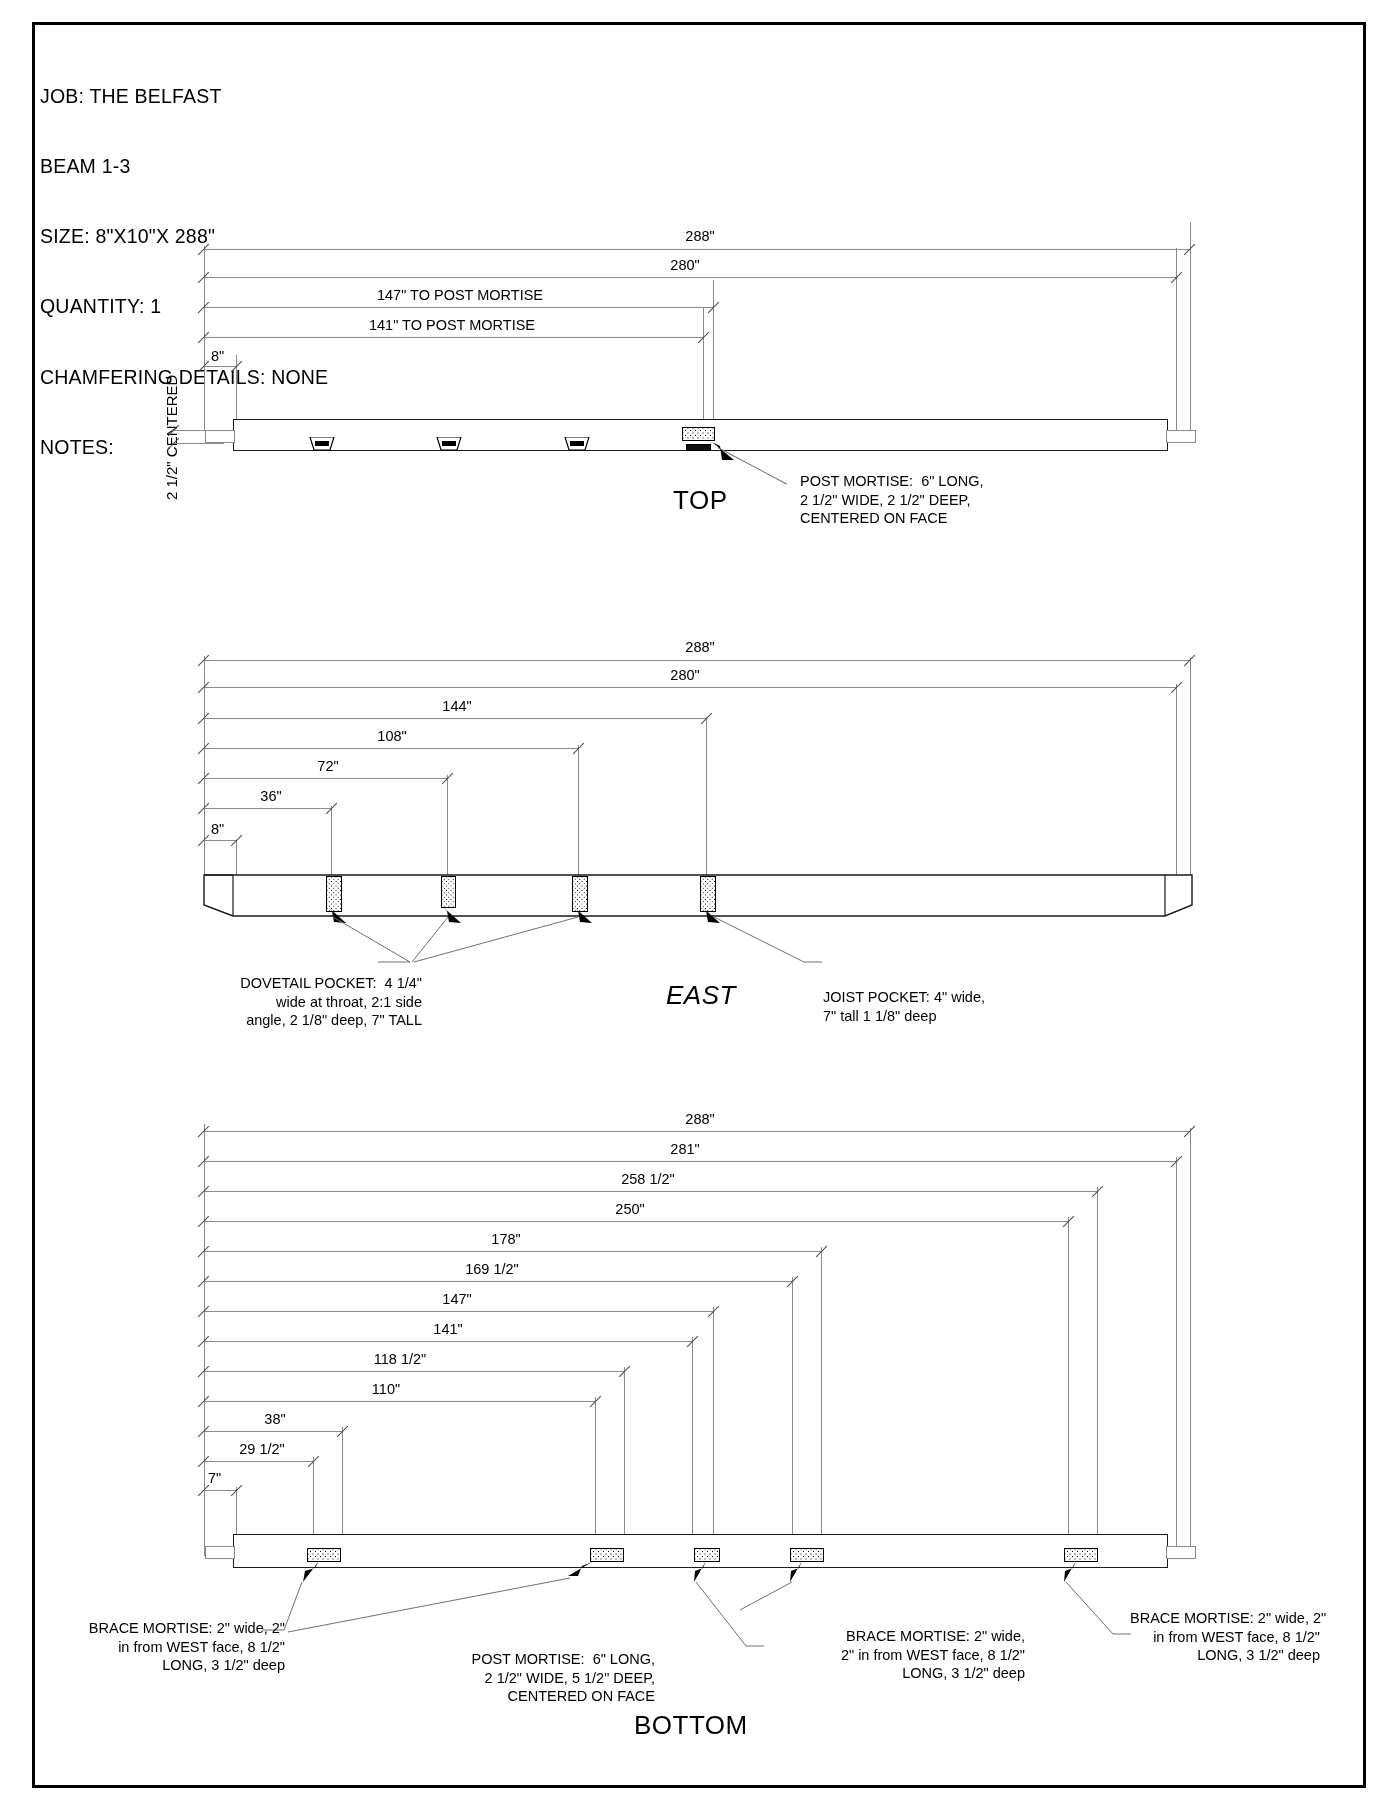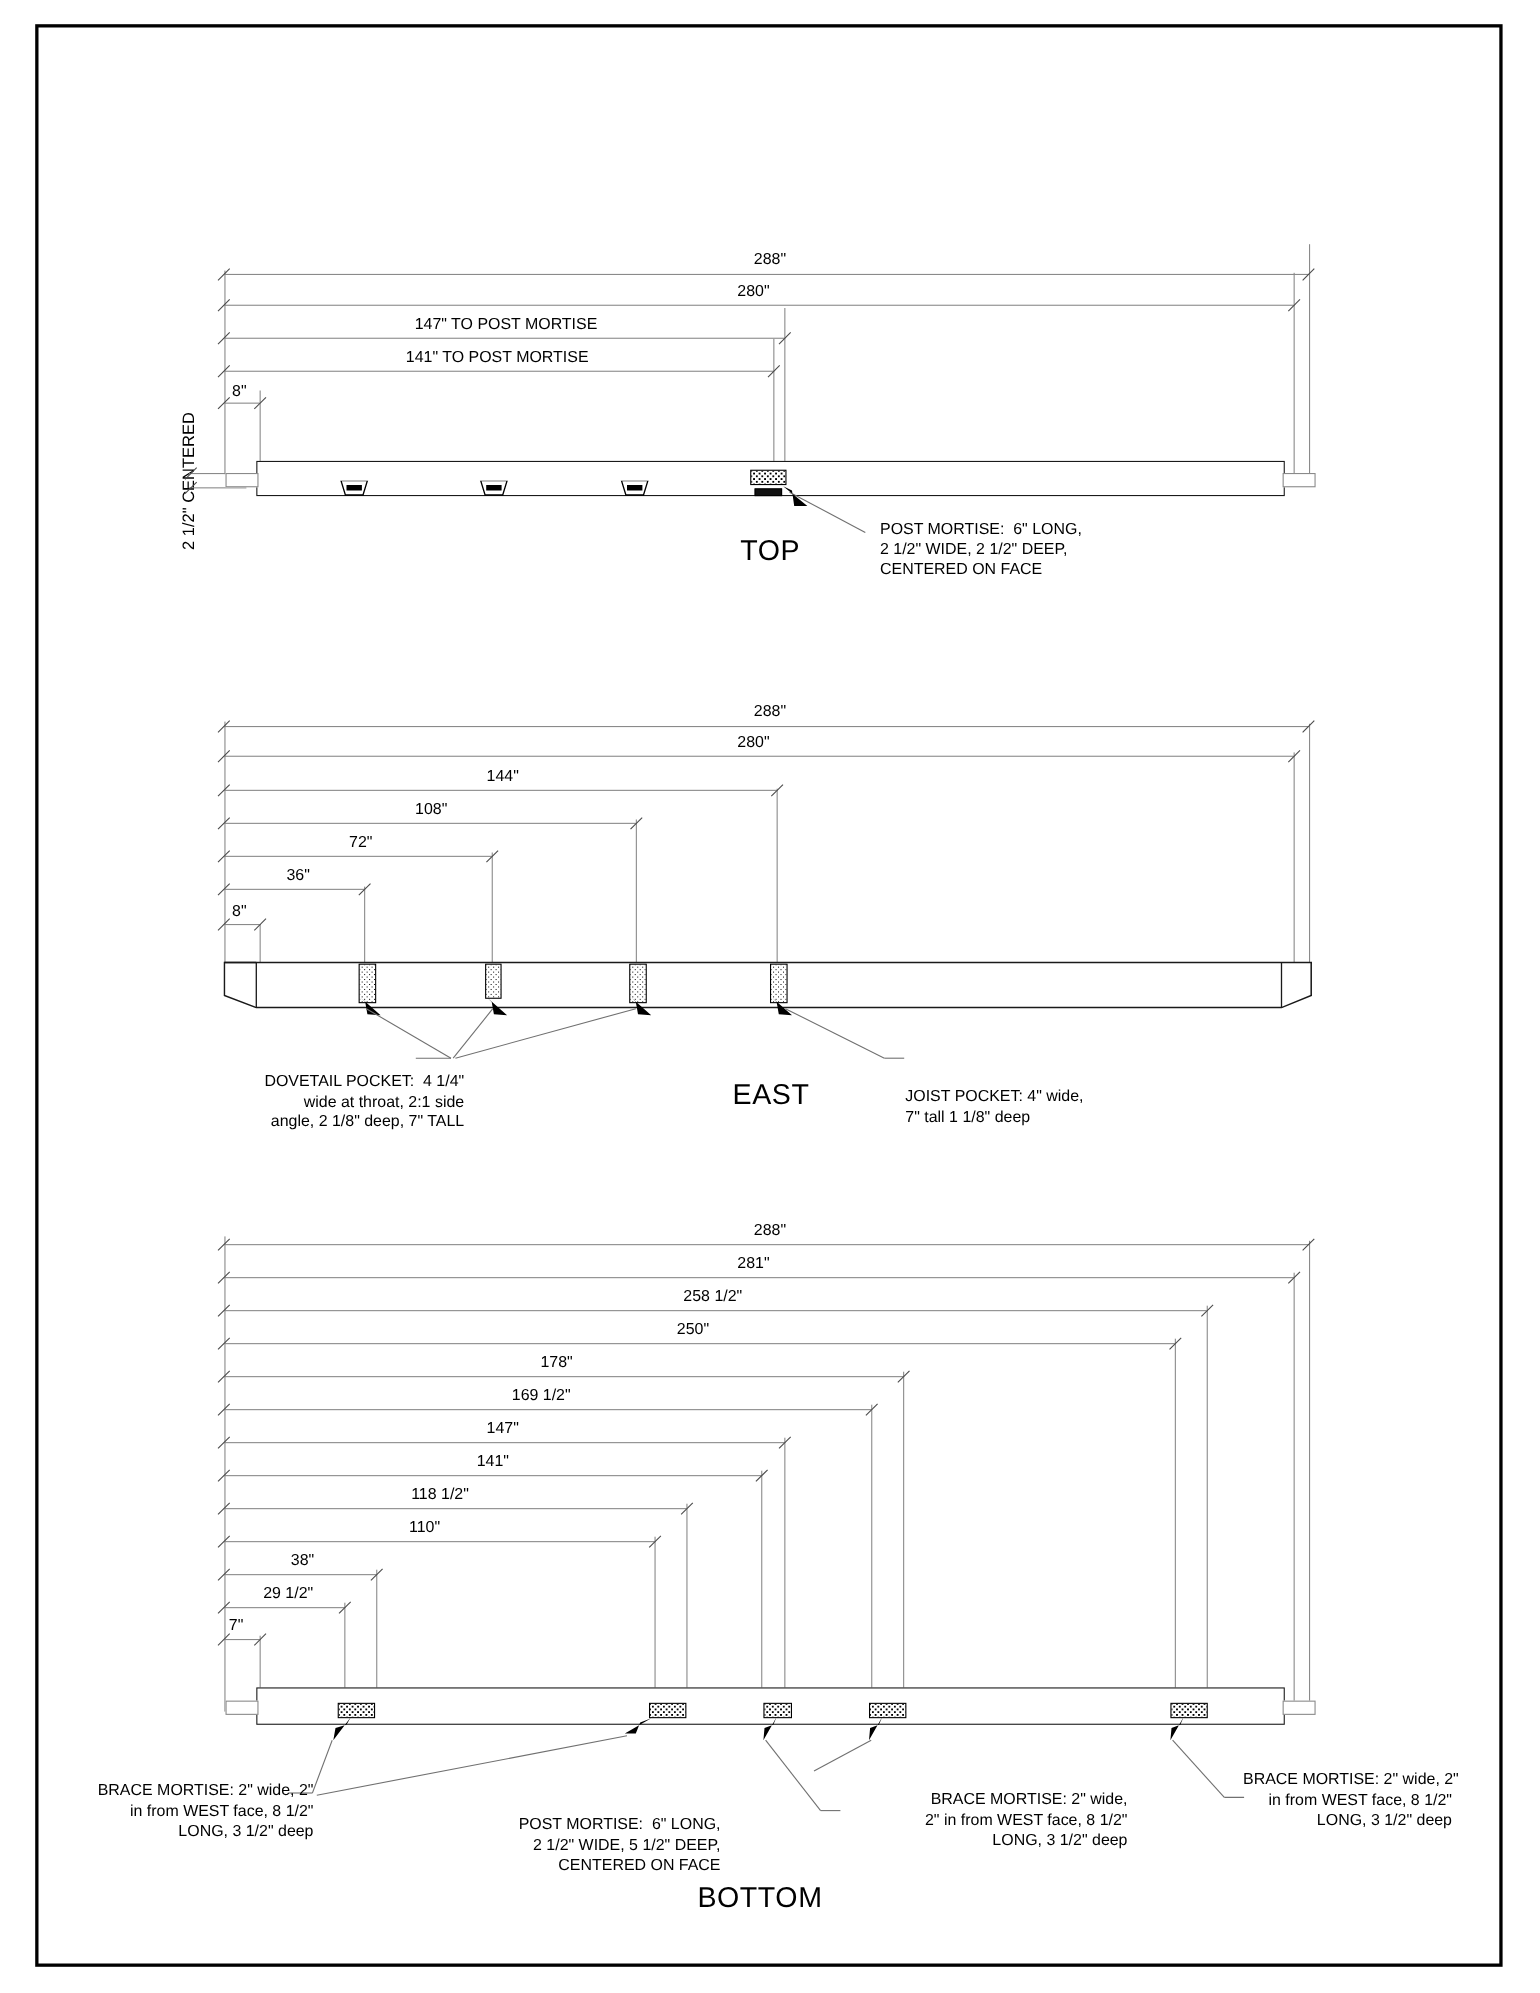--- a/index.html
+++ b/index.html
@@ -48,20 +48,28 @@
   .arrow{position:absolute;width:0;height:0;}
   .vcaption{position:absolute;font-size:15px;white-space:nowrap;
      transform:rotate(-90deg);transform-origin:0 0;}
 </style>
 </head>
 <body>
 
 <div class="stage">
   <div class="sheet"></div>
 
+  <div class="tblock">
+    <div>JOB: THE BELFAST</div>
+    <div>BEAM 1-3</div>
+    <div>SIZE: 8"X10"X 288"</div>
+    <div>QUANTITY: 1</div>
+    <div>CHAMFERING DETAILS: NONE</div>
+    <div>NOTES:</div>
+  </div>
 
 
   <div>
 
     <div class="vline" style="left:204px;top:246px;height:185px;"></div>
     <div class="vline" style="left:236px;top:355px;height:76px;"></div>
     <div class="vline" style="left:703px;top:308px;height:123px;"></div>
     <div class="vline" style="left:713px;top:280px;height:150px;"></div>
     <div class="vline" style="left:1176px;top:248px;height:182px;"></div>
     <div class="vline" style="left:1190px;top:222px;height:208px;"></div>
@@ -221,21 +229,21 @@
       <line x1="14" y1="17" x2="104" y2="62" stroke="#707070" stroke-width="1"></line>
       <line x1="104" y1="62" x2="122" y2="62" stroke="#707070" stroke-width="1"></line>
     </svg>
 
     <div class="note r" style="left:192px;top:974px;width:230px;">DOVETAIL POCKET:  4 1/4"
 wide at throat, 2:1 side
 angle, 2 1/8" deep, 7" TALL</div>
     <div class="note" style="left:823px;top:988px;">JOIST POCKET: 4" wide,
 7" tall 1 1/8" deep</div>
 
-    <div class="viewlbl" style="left:666px;top:980px;">EAST</div>
+    <div class="viewlbl" style="left:666px;top:980px;font-style:italic;">EAST</div>
   </div>
 
   <div>
 
     <div class="vline" style="left:204px;top:1124px;height:432px;"></div>
     <div class="vline" style="left:236px;top:1487px;height:69px;"></div>
     <div class="vline" style="left:313px;top:1457px;height:99px;"></div>
     <div class="vline" style="left:342px;top:1427px;height:129px;"></div>
     <div class="vline" style="left:595px;top:1397px;height:159px;"></div>
     <div class="vline" style="left:624px;top:1367px;height:189px;"></div>

